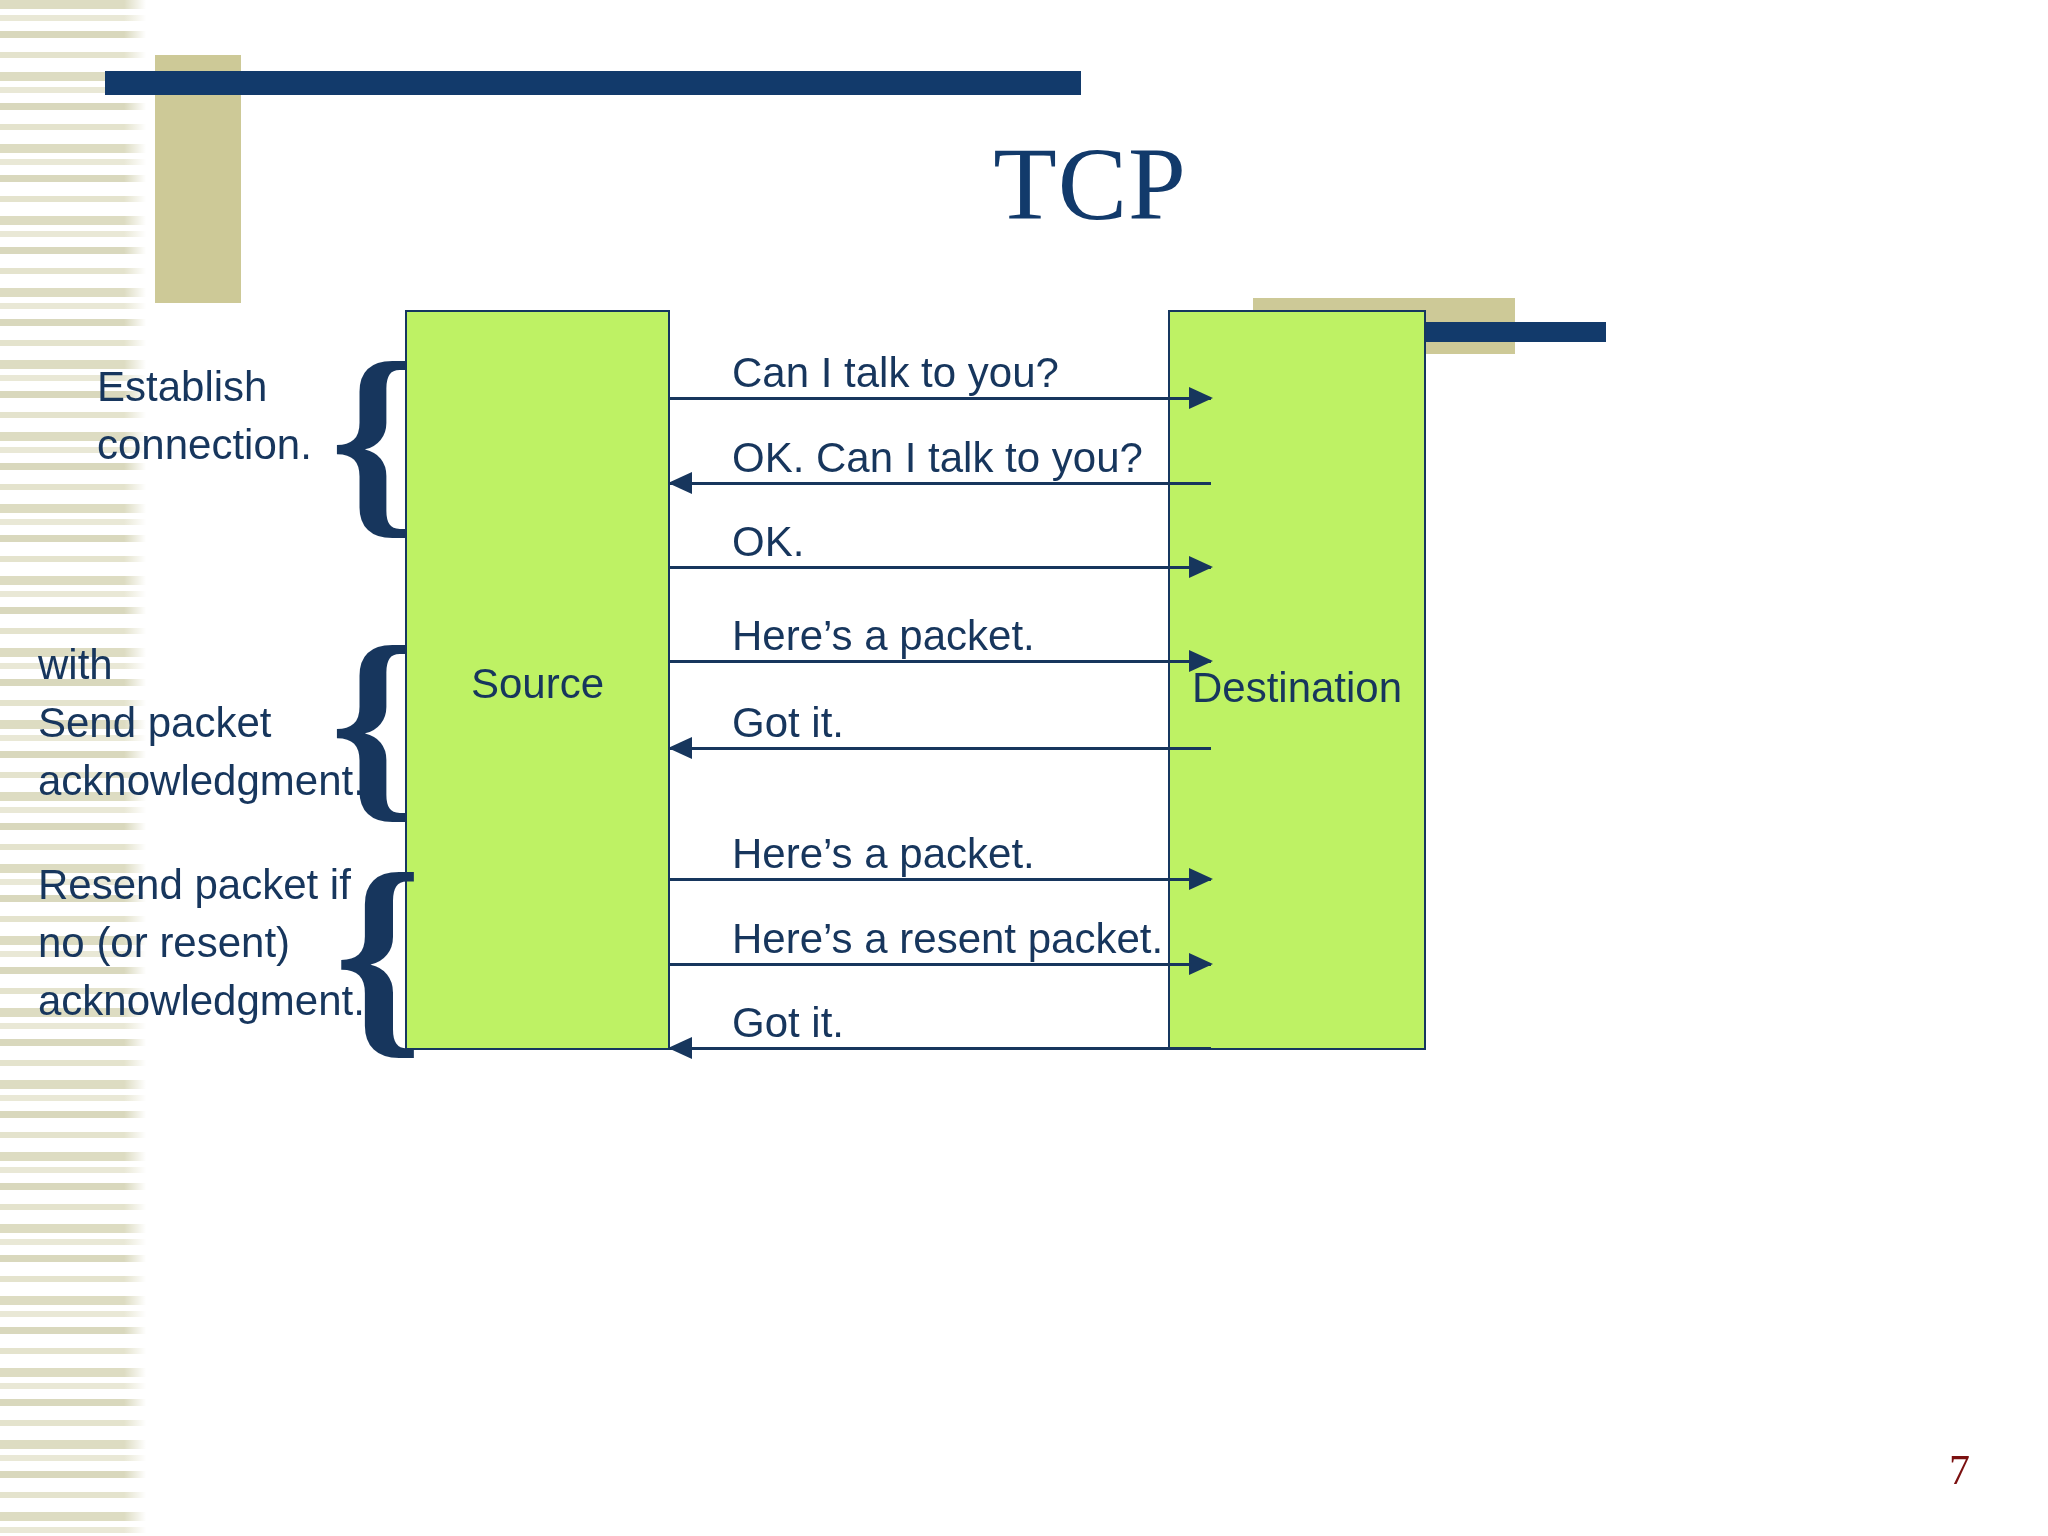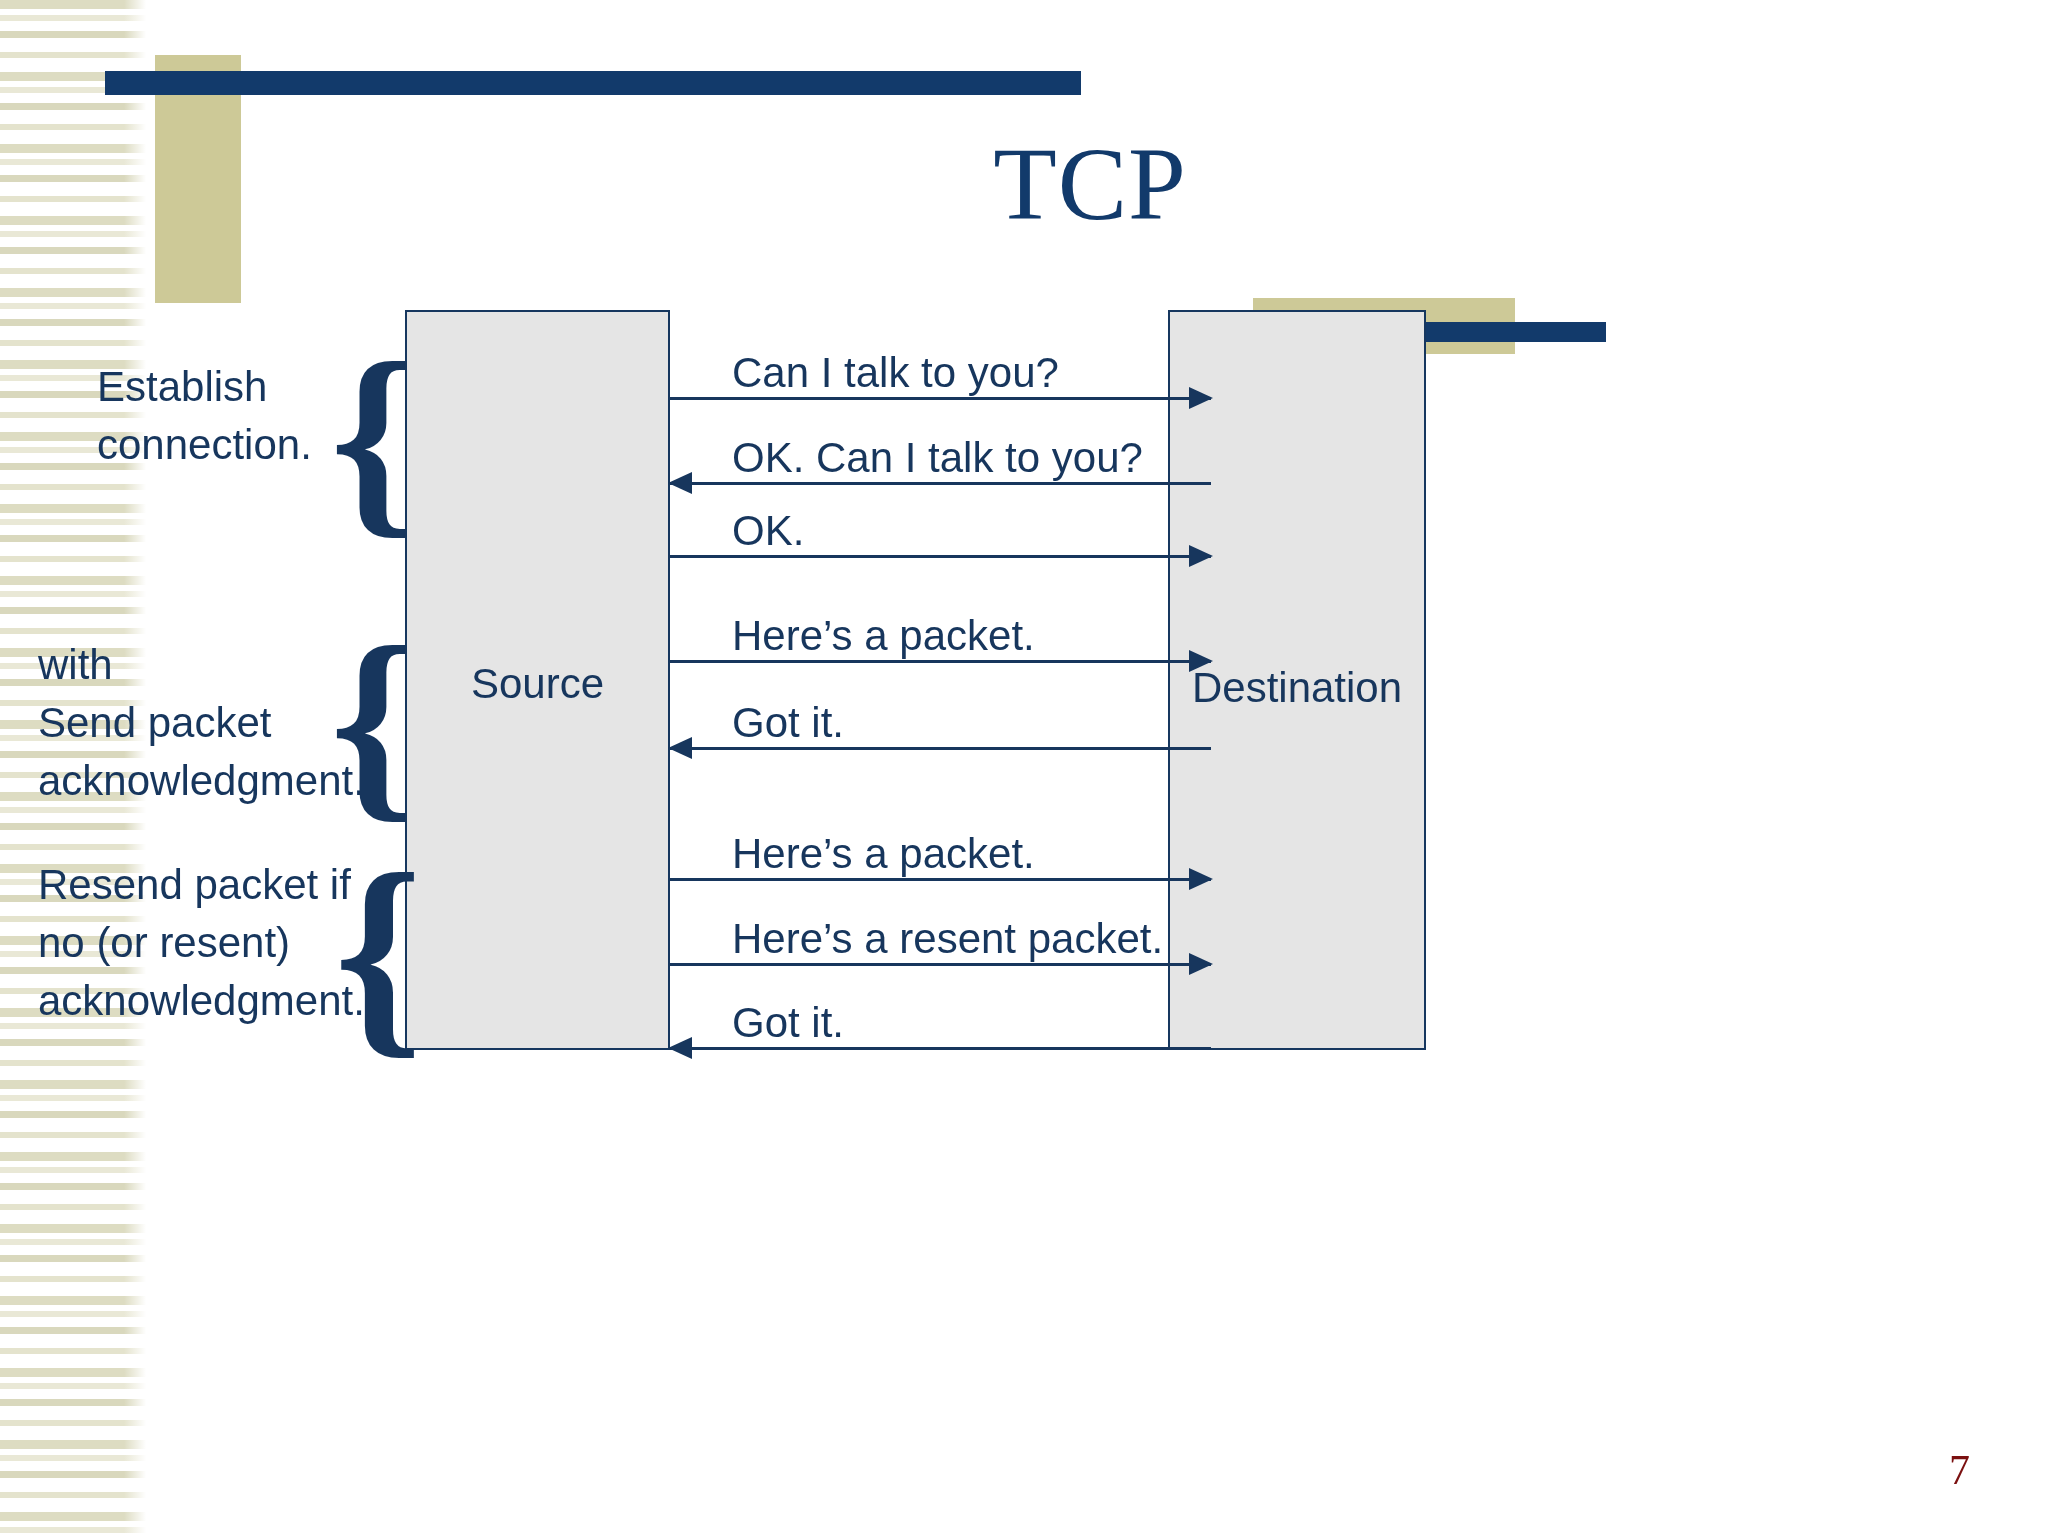--- a/index.html
+++ b/index.html
@@ -58,21 +58,21 @@
     text-align:center;
     font-family:"Liberation Serif", serif;
     font-size:104px;line-height:110px;
     color:#123a6b;letter-spacing:1px;
     z-index:5;
   }
 
   
   .endpoint{
     position:absolute;
-    background:#e5e5e5;
+    background:#bef264;
     border:2px solid #16375f;
     box-sizing:border-box;
     z-index:6;
     display:flex;align-items:center;
   }
   .endpoint .label{
     width:100%;text-align:center;
     font-size:42px;color:#17365d;
     font-family:"Liberation Sans", sans-serif;
   }
@@ -153,21 +153,21 @@
     <span class="line"></span>
     <span class="head"></span>
   </div>
 
   <div class="msg left" style="left:670px;top:440px;width:498px;height:45px;">
     <span class="text">OK.  Can I talk to you?</span>
     <span class="line"></span>
     <span class="head"></span>
   </div>
 
-  <div class="msg right" style="left:670px;top:513px;width:498px;height:45px;">
+  <div class="msg right" style="left:670px;top:524px;width:498px;height:45px;">
     <span class="text">OK.</span>
     <span class="line"></span>
     <span class="head"></span>
   </div>
 
   <div class="msg right" style="left:670px;top:618px;width:498px;height:45px;">
     <span class="text">Here’s a packet.</span>
     <span class="line"></span>
     <span class="head"></span>
   </div>

